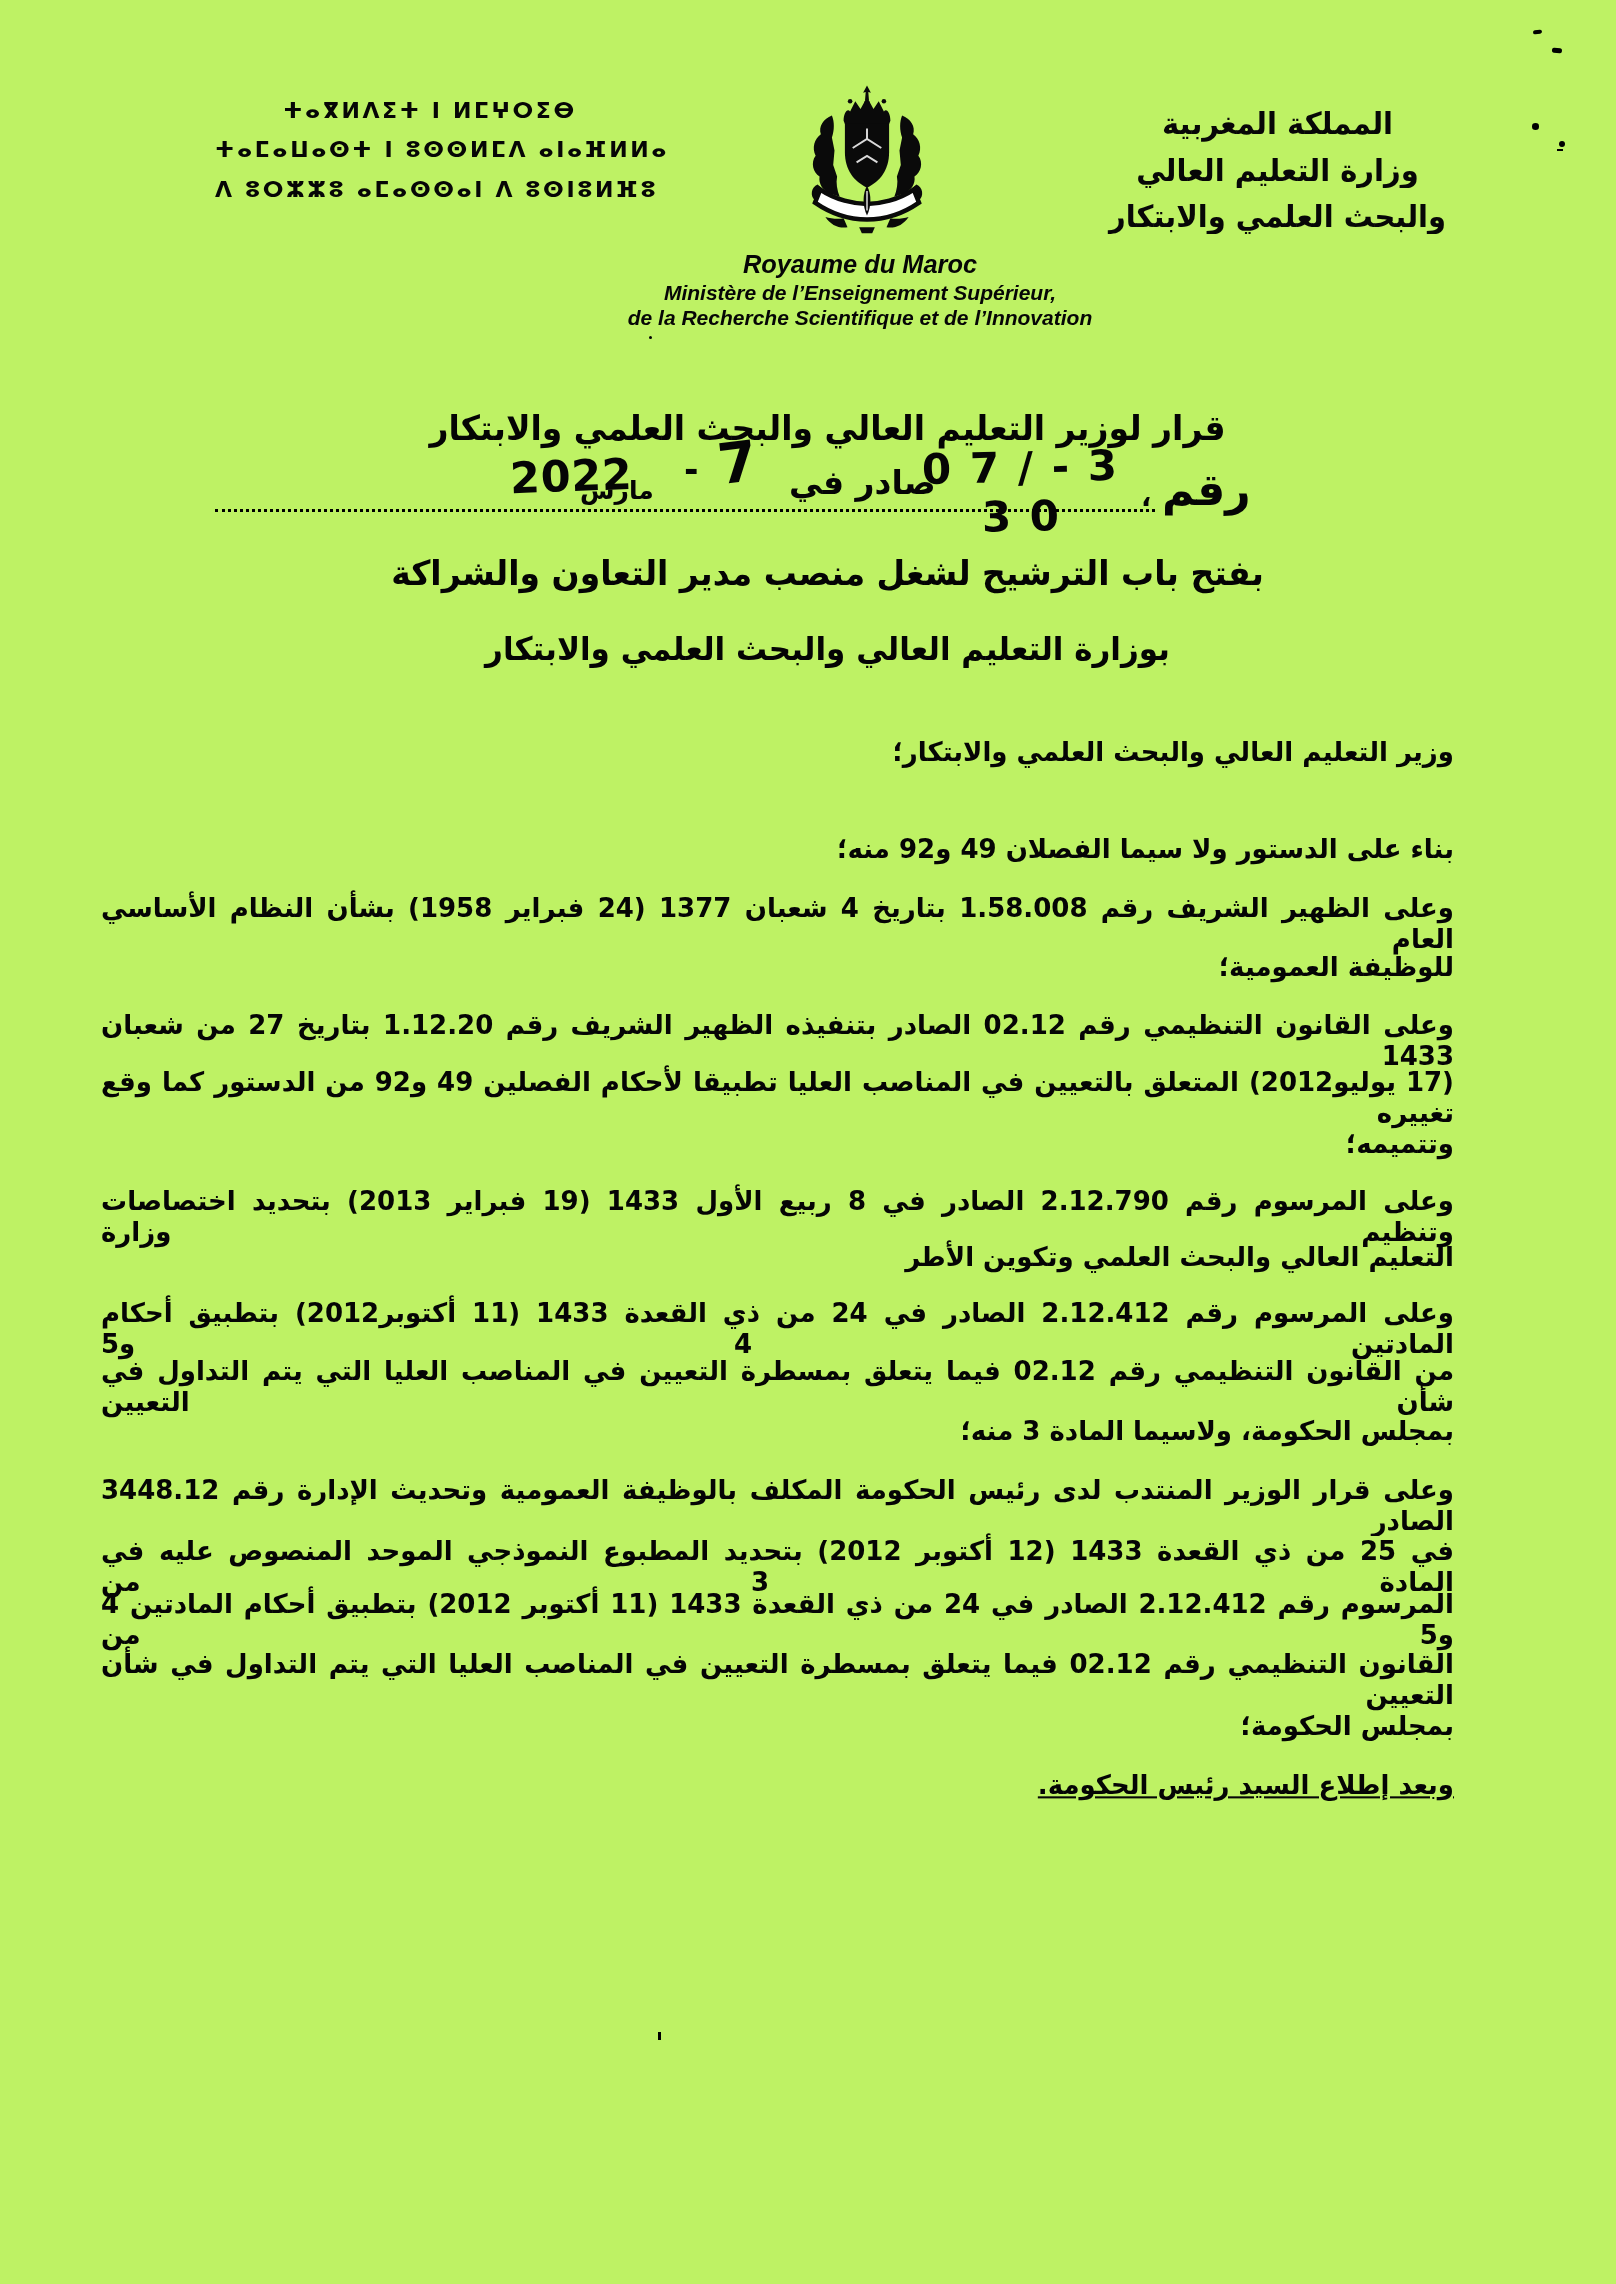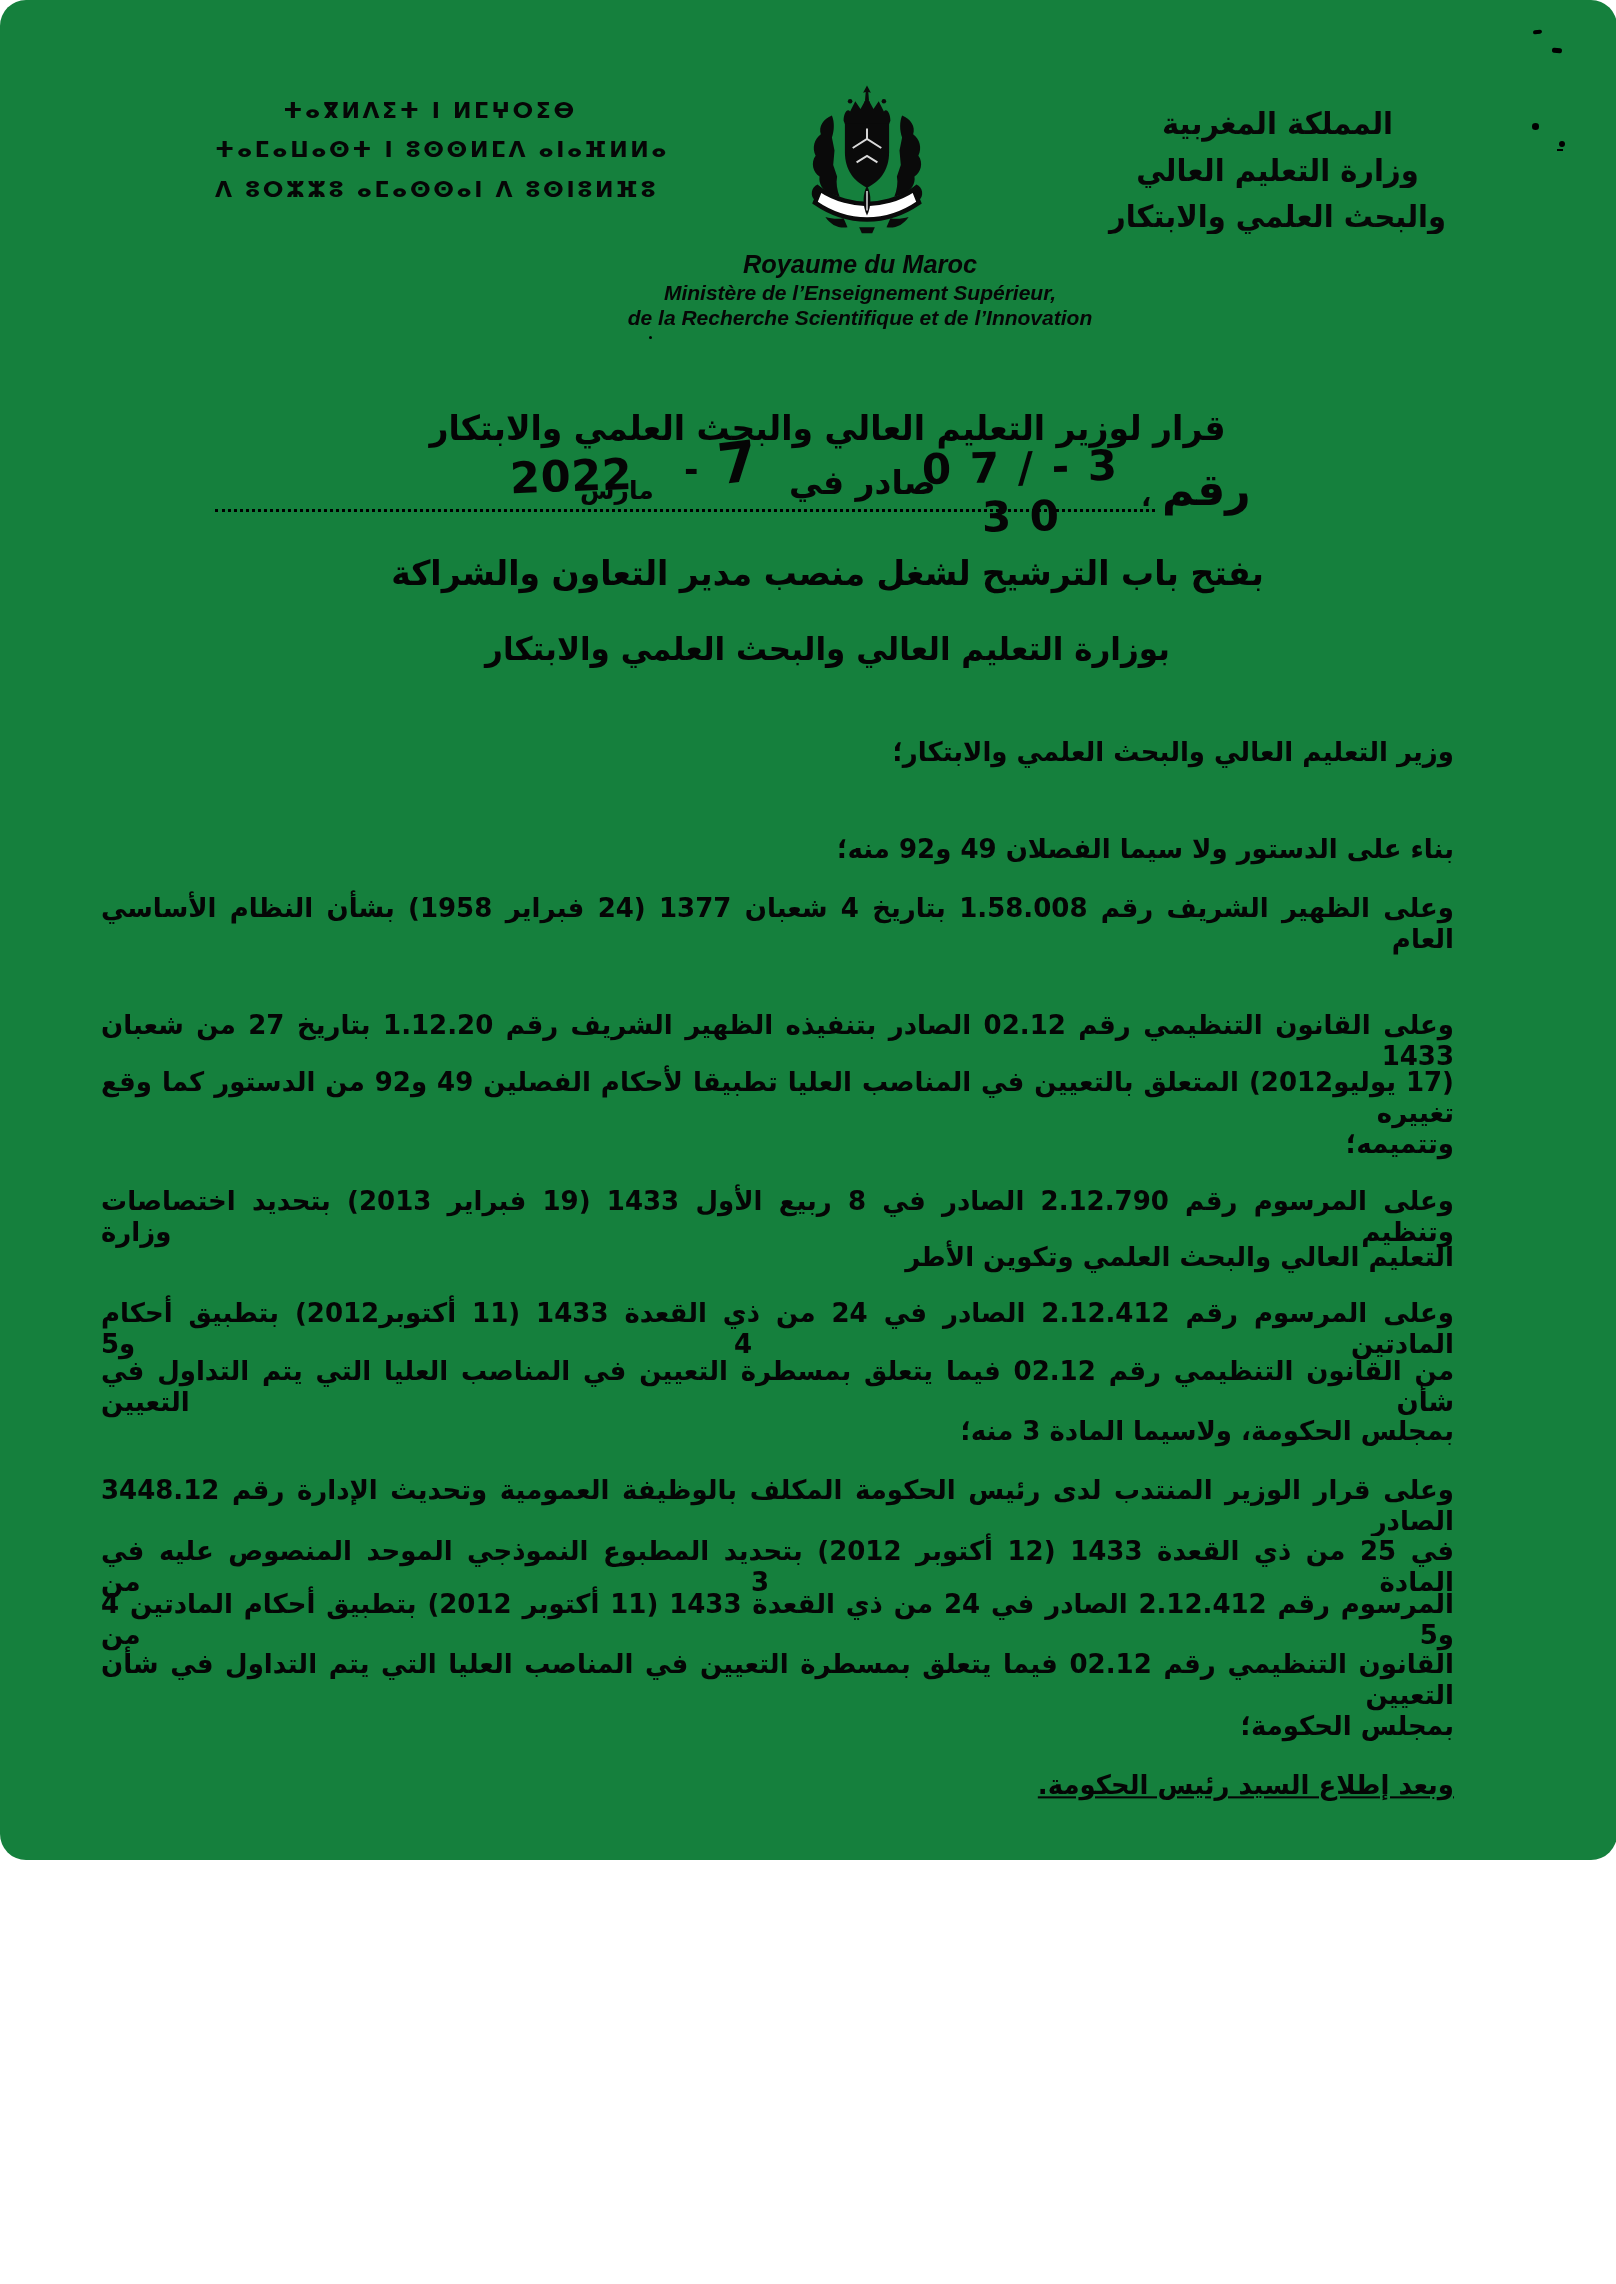--- a/index.html
+++ b/index.html
@@ -1,17 +1,17 @@
 <!DOCTYPE html>
 <html lang="ar" style="font-size:10.4px"><head>
 <meta charset="utf-8">
 <style>
   html,body{margin:0;padding:0;background:#ffffff;}
-  .page{position:relative;width:1617px;height:1860px;background:#15803d;overflow:hidden;
-        font-family:"DejaVu Sans",sans-serif;color:#050505;border-radius:26px;}
+  .page{position:relative;width:1617px;height:2284px;background:#bef264;overflow:hidden;
+        font-family:"DejaVu Sans",sans-serif;color:#050505;}
   .abs{position:absolute;}
   .tifinagh-block{left:215px;top:98px;width:430px;text-align:center;}
   .tifinagh-line{position:relative;font-family:"DejaVu Sans",sans-serif;font-weight:700;
                  font-size:22px;letter-spacing:2.6px;color:#060606;margin-bottom:14.3px;white-space:nowrap;}
   .ministry-ar-block{left:1069px;top:101px;width:417px;text-align:center;direction:rtl;}
   .ministry-ar-line{position:relative;font-weight:700;font-size:29px;line-height:46px;
                     color:#070707;white-space:nowrap;transform:scaleY(1.05);}
   .french-block{left:508px;top:249px;width:704px;text-align:center;
                 font-family:"Liberation Sans","DejaVu Sans",sans-serif;font-weight:700;color:#060606;font-style:italic;}
   .fr-1{font-size:25.4px;line-height:31px;}
@@ -103,20 +103,21 @@
   <div class="abs day-dash">-</div>
   <div class="abs month-label">مارس</div>
   <div class="abs year-value">2022</div>
 
   <div class="abs title-line t3">بفتح باب الترشيح لشغل منصب مدير التعاون والشراكة</div>
   <div class="abs title-line t4">بوزارة التعليم العالي والبحث العلمي والابتكار</div>
 
   <div class="body-line" style="top:737px;">وزير التعليم العالي والبحث العلمي والابتكار؛</div>
   <div class="body-line" style="top:834px;">بناء على الدستور ولا سيما الفصلان 49 و92 منه؛</div>
   <div class="body-line full" style="top:893px;">وعلى الظهير الشريف رقم 1.58.008 بتاريخ 4 شعبان 1377 (24 فبراير 1958) بشأن النظام الأساسي العام</div>
+  <div class="body-line" style="top:952px;">للوظيفة العمومية؛</div>
   <div class="body-line full" style="top:1010px;">وعلى القانون التنظيمي رقم 02.12 الصادر بتنفيذه الظهير الشريف رقم 1.12.20 بتاريخ 27 من شعبان 1433</div>
   <div class="body-line full" style="top:1067px;">(17 يوليو2012) المتعلق بالتعيين في المناصب العليا تطبيقا لأحكام الفصلين 49 و92 من الدستور كما وقع تغييره</div>
   <div class="body-line" style="top:1129px;">وتتميمه؛</div>
   <div class="body-line full" style="top:1186px;">وعلى المرسوم رقم 2.12.790 الصادر في 8 ربيع الأول 1433 (19 فبراير 2013) بتحديد اختصاصات وتنظيم وزارة</div>
   <div class="body-line" style="top:1242px;">التعليم العالي والبحث العلمي وتكوين الأطر</div>
   <div class="body-line full" style="top:1298px;">وعلى المرسوم رقم 2.12.412 الصادر في 24 من ذي القعدة 1433 (11 أكتوبر2012) بتطبيق أحكام المادتين 4 و5</div>
   <div class="body-line full" style="top:1356px;">من القانون التنظيمي رقم 02.12 فيما يتعلق بمسطرة التعيين في المناصب العليا التي يتم التداول في شأن التعيين</div>
   <div class="body-line" style="top:1416px;">بمجلس الحكومة، ولاسيما المادة 3 منه؛</div>
   <div class="body-line full" style="top:1475px;">وعلى قرار الوزير المنتدب لدى رئيس الحكومة المكلف بالوظيفة العمومية وتحديث الإدارة رقم 3448.12 الصادر</div>
   <div class="body-line full" style="top:1536px;">في 25 من ذي القعدة 1433 (12 أكتوبر 2012) بتحديد المطبوع النموذجي الموحد المنصوص عليه في المادة 3 من</div>

